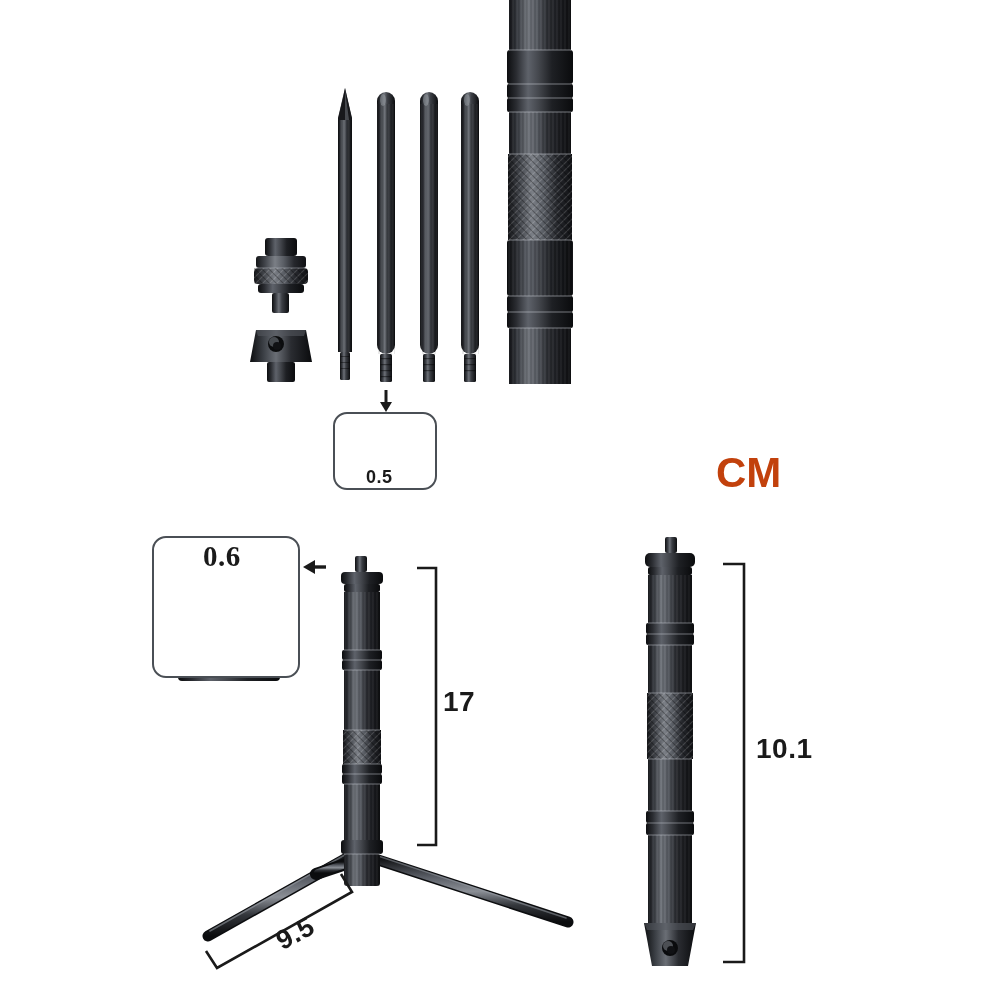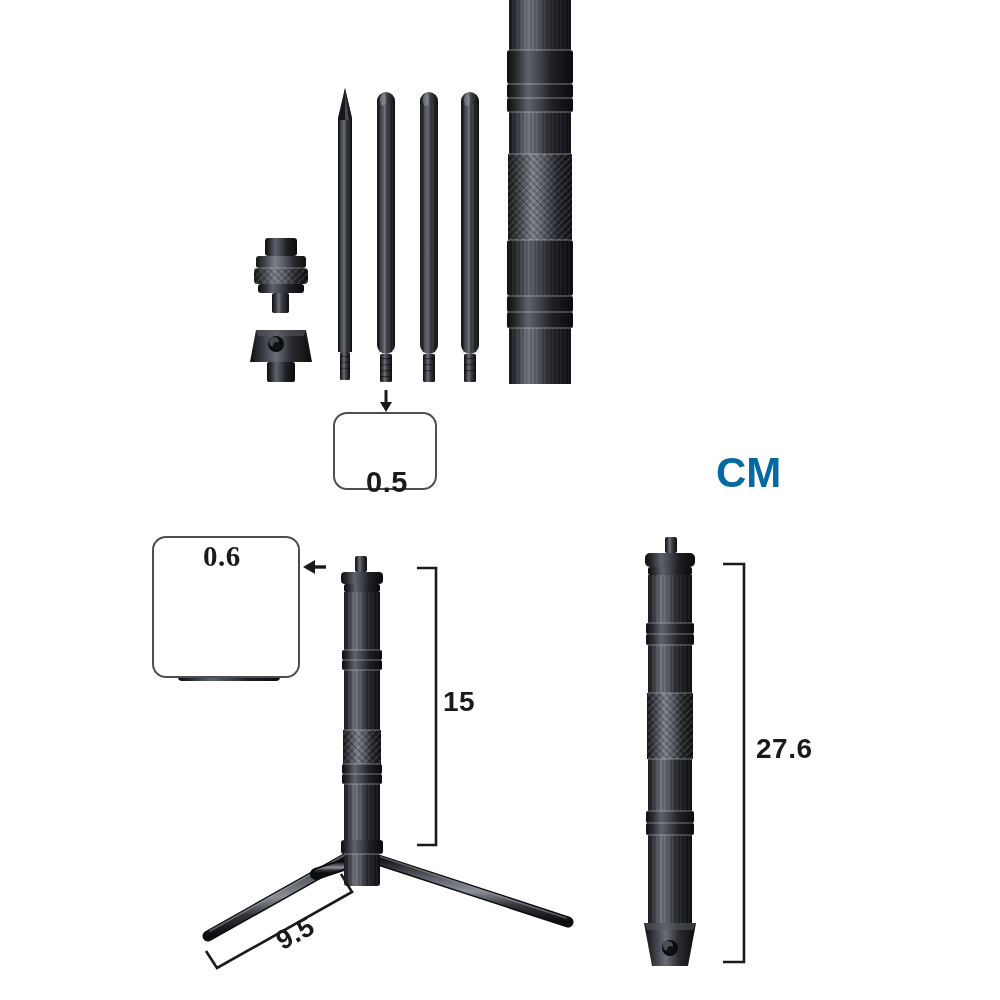--- a/index.html
+++ b/index.html
@@ -18,21 +18,21 @@
     position:absolute;
     font-weight:700;
     color:#1a1a1a;
     letter-spacing:.5px;
     white-space:nowrap;
     line-height:1;
   }
   .unit-label{
     position:absolute;
     font-weight:600;
-    color:#0369a1;
+    color:#c2410c;
     line-height:1;
     white-space:nowrap;
   }
 
   
   .callout{
     position:absolute;
     border:2px solid #4a4f55;
     border-radius:14px;
     background:#fff;
@@ -368,25 +368,25 @@
 
     <g stroke="#1a1a1a" stroke-width="2.6" fill="none">
       <path d="M723 564 L744 564 L744 962 L723 962"></path>
     </g>
   </svg>
 
   <div class="callout" style="left:333px;top:412px;width:104px;height:78px;"></div>
 
   <div class="callout" style="left:152px;top:536px;width:148px;height:142px;"></div>
 
-  <div class="dim-text" style="left:366px;top:468px;font-size:29px;">0.5</div>
+  <div class="dim-text" style="left:366px;top:468px;font-size:18px;">0.5</div>
 
   <div class="dim-text" style="left:203px;top:542px;font-size:29px;font-family:Liberation Serif, serif;">0.6</div>
 
-  <div class="dim-text" style="left:443px;top:688px;font-size:28px;">15</div>
+  <div class="dim-text" style="left:443px;top:688px;font-size:28px;">17</div>
 
   <div class="dim-text" style="left:272px;top:931px;font-size:27px;transform:rotate(-28deg);transform-origin:left top;">9.5</div>
 
-  <div class="dim-text" style="left:756px;top:735px;font-size:28px;">27.6</div>
+  <div class="dim-text" style="left:756px;top:735px;font-size:28px;">10.1</div>
 
   <div class="unit-label" style="left:716px;top:452px;font-size:42px;">CM</div>
 
 </div>
 
 </body></html>

